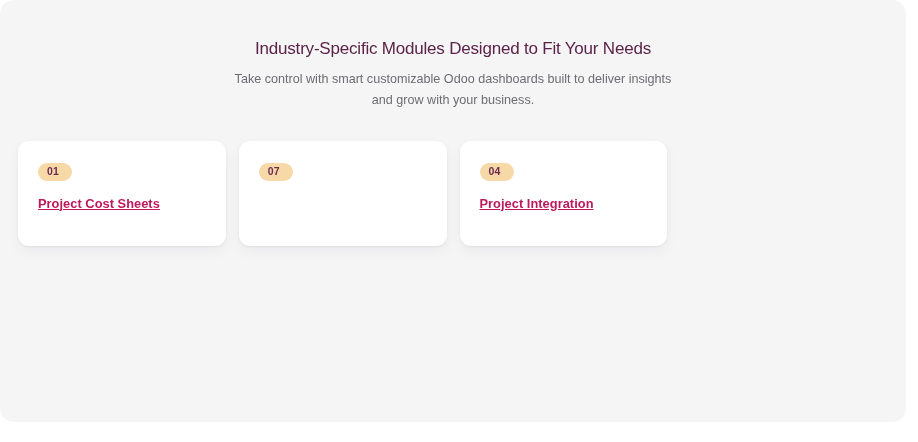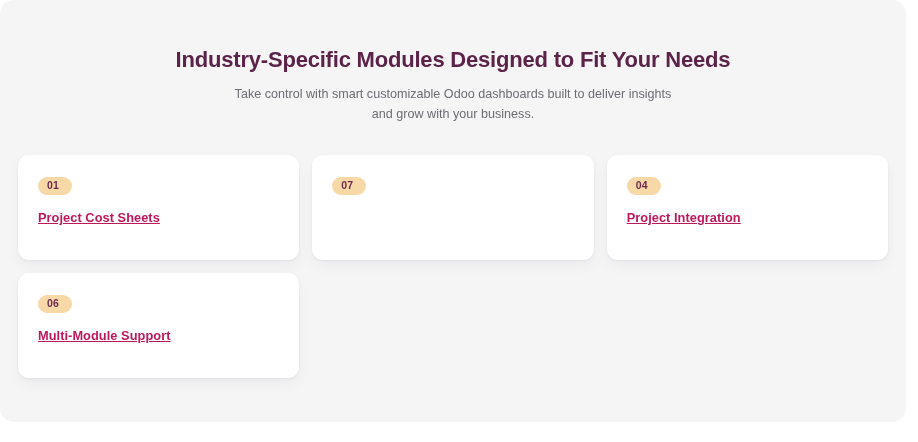--- a/index.html
+++ b/index.html
@@ -25,44 +25,44 @@
     box-sizing: border-box;
     padding: 0;
   }
 
   .header {
     text-align: center;
     padding-top: 38px;
   }
 
   .page-title {
-    margin: 8px;
-    font-size: 22px;
-    font-weight: bold;
+    margin: 0;
+    font-size: 17px;
+    font-weight: normal;
     color: #5c2348;
     letter-spacing: -0.2px;
     line-height: 1.25;
   }
 
   .subtitle {
     margin: 10px auto 8px auto;
     width: 470px;
     font-size: 12.6px;
     color: #6c6c72;
     line-height: 1.62;
   }
   .subtitle-line {
     display: block;
   }
 
   .cards-grid {
     margin: 0;
     padding: 23px 18px 0 18px;
     display: grid;
-    grid-template-columns: repeat(3, 1fr);
+    grid-template-columns: repeat(4, 1fr);
     column-gap: 25px;
     row-gap: 19px;
     box-sizing: border-box;
     gap: 13px;
   }
 
   .card {
     background: #ffffff;
     border-radius: 11px;
     height: 105px;
@@ -119,19 +119,15 @@
     <div class="card">
       <span class="card-badge">07</span>
     </div>
 
     <div class="card">
       <span class="card-badge">04</span>
       <div class="card-title">Project Integration</div>
     </div>
 
 
-    <div class="card">
-      <span class="card-badge">06</span>
-      <div class="card-title">Multi-Module Support</div>
-    </div>
 
   </div>
 </div>
 
 </body></html>

